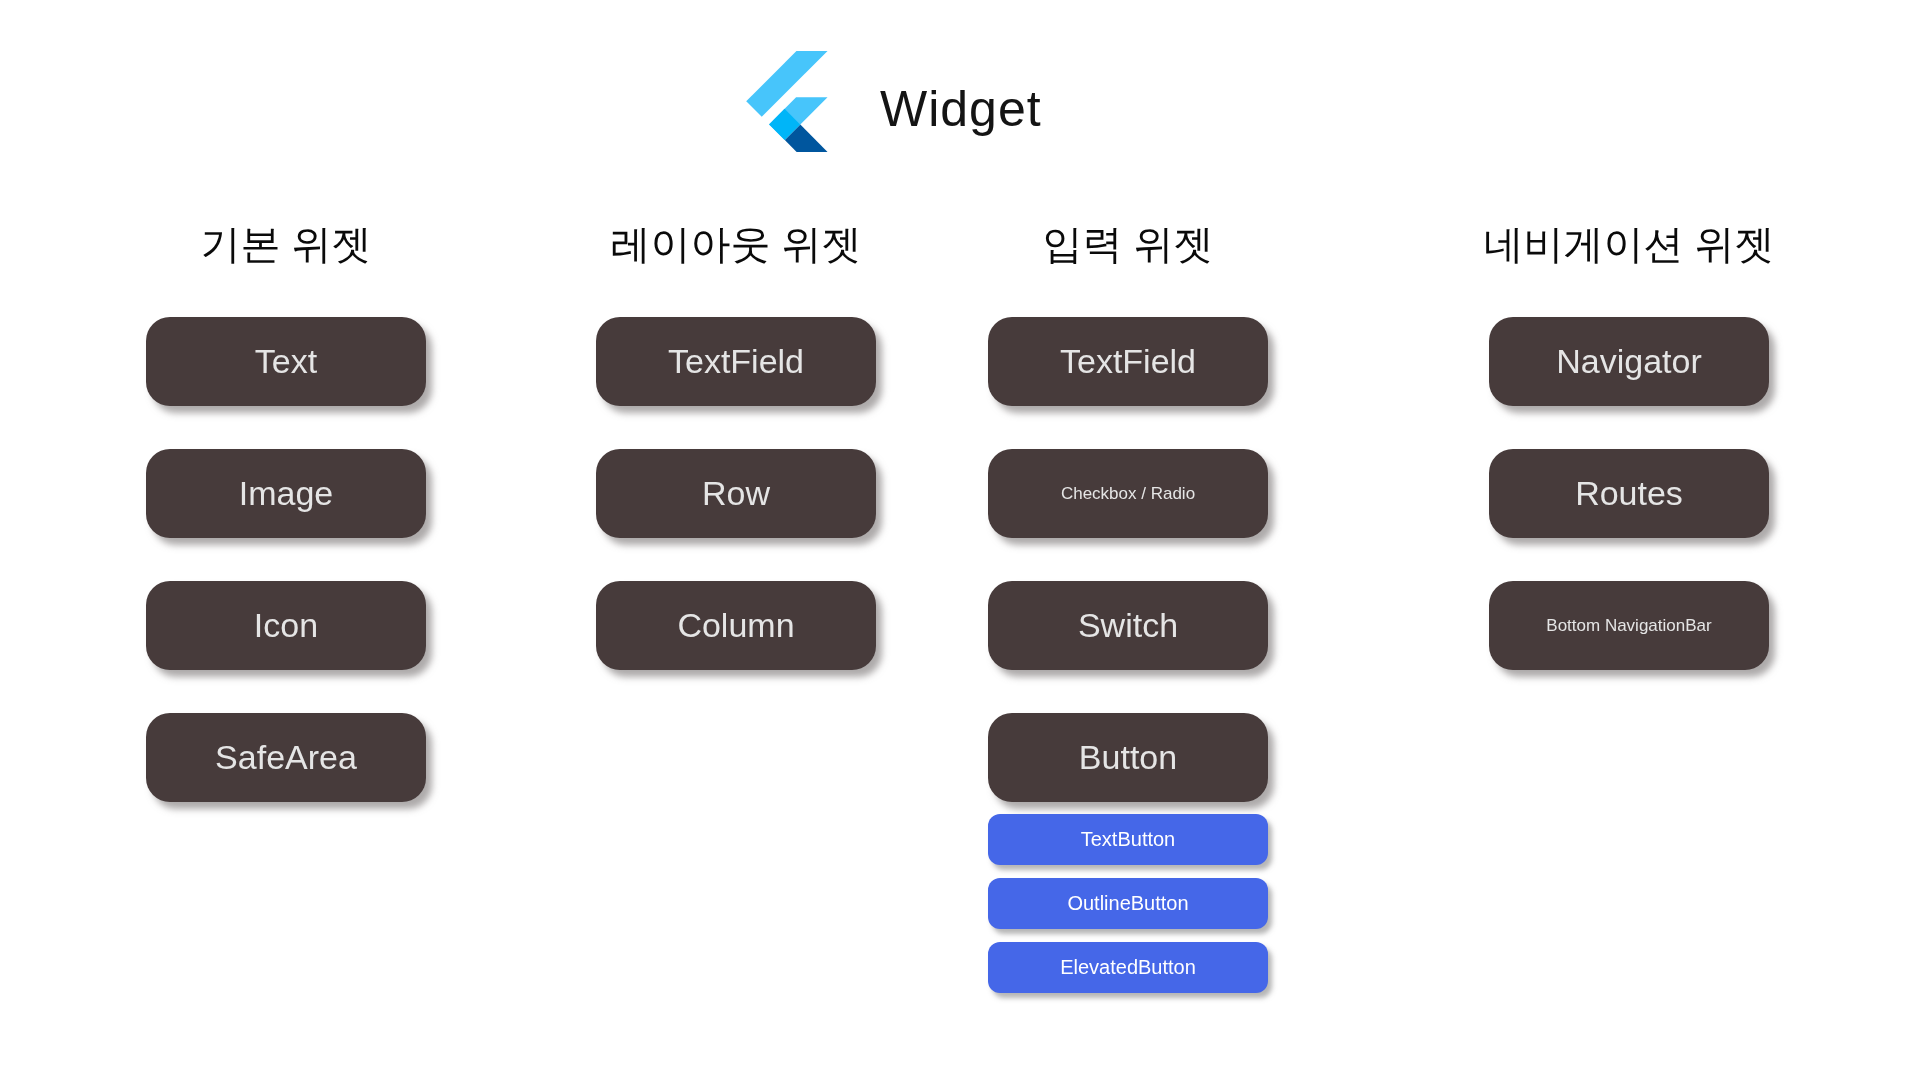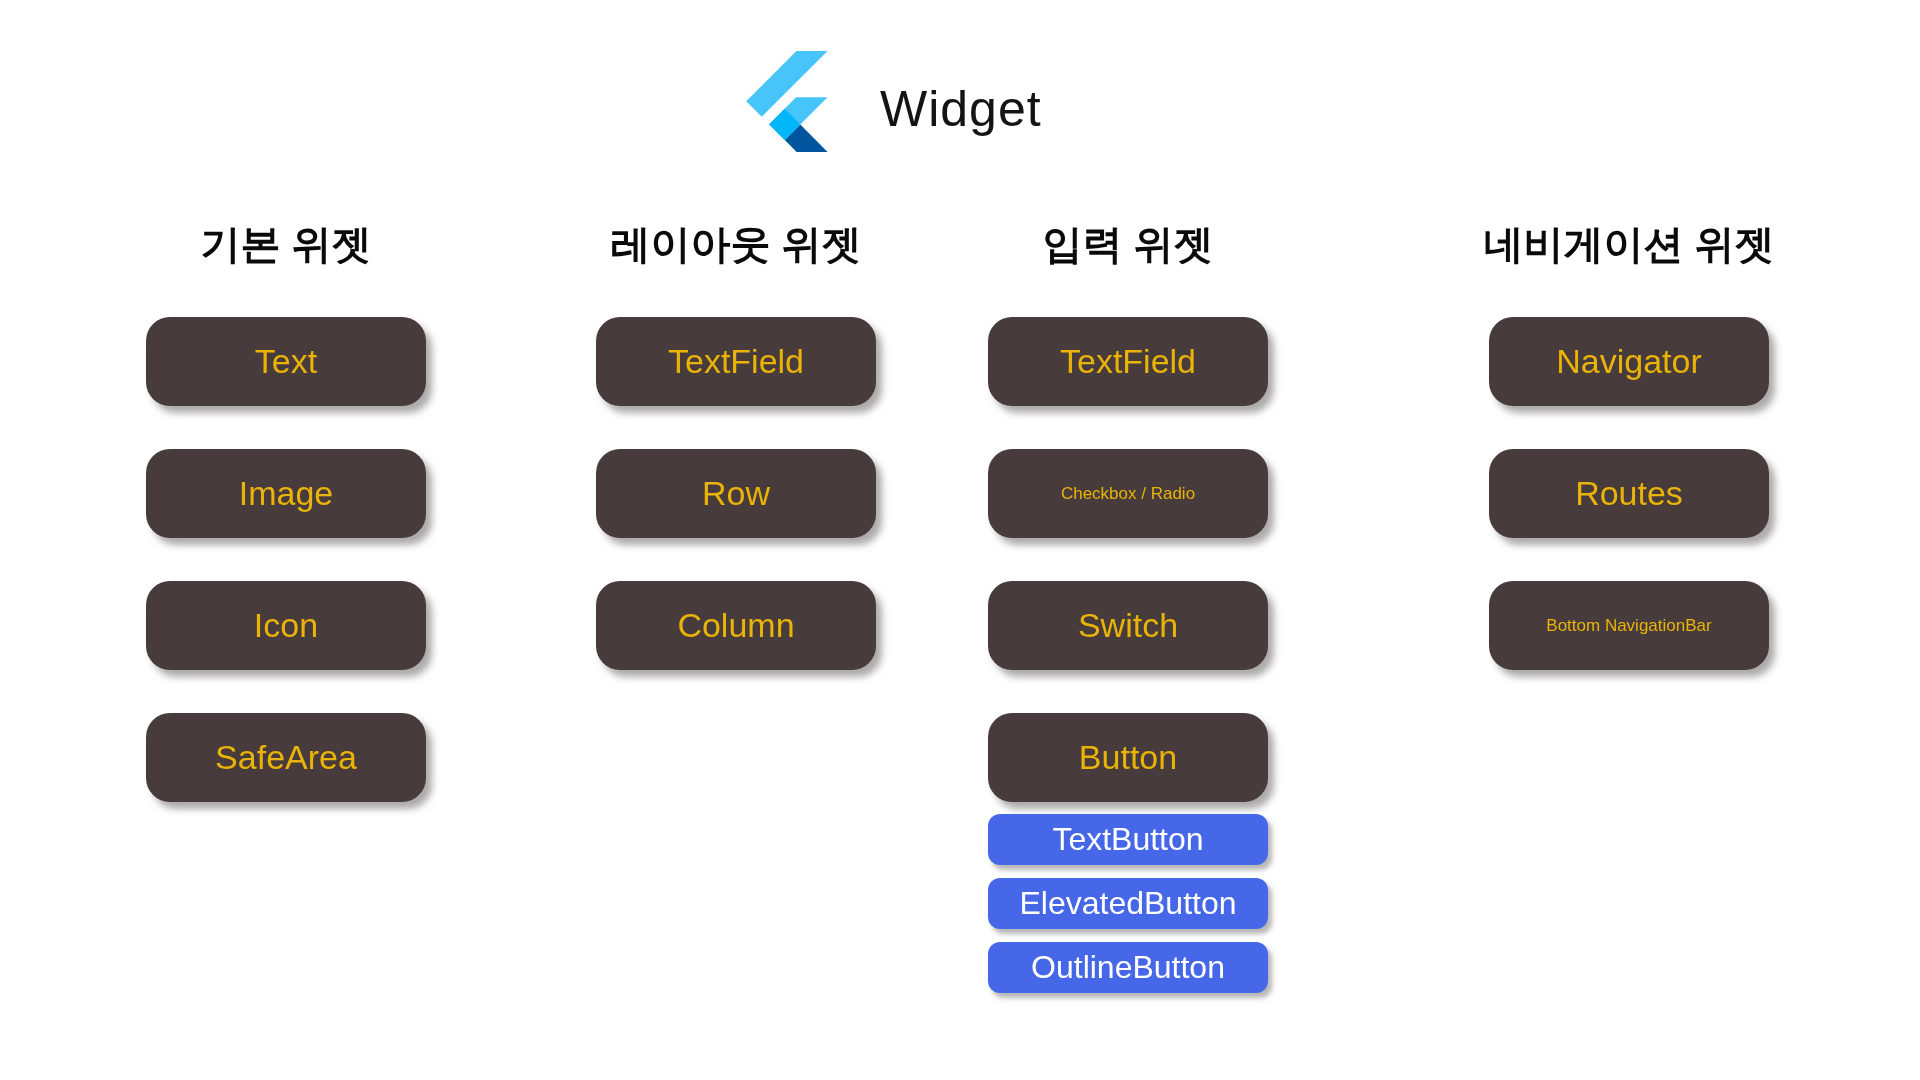--- a/index.html
+++ b/index.html
@@ -51,35 +51,35 @@
   #col-basic  { left: 146px; }
   #col-layout { left: 596px; }
   #col-input  { left: 988px; align-items: center; }
   #col-nav    { left: 1489px; }
 
   .col-title {
     height: 52px;
     line-height: 52px;
     margin-bottom: 47px;
     font-size: 40px;
-    font-weight: 700;
+    font-weight: 400;
     color: #0a0a0a;
     white-space: nowrap;
     text-align: center;
   }
 
   .wbtn {
     box-sizing: border-box;
     width: 280px;
     height: 89px;
     margin-bottom: 43px;
     padding: 0 18px;
     background: #473B3B;
     border-radius: 24px;
-    color: #eab308;
+    color: #e5e5e5;
     font-size: 34px;
     display: flex;
     align-items: center;
     justify-content: center;
     text-align: center;
     box-shadow: 6px 7px 7px rgba(105, 100, 100, 0.55);
   }
   .wbtn.small {
     font-size: 17px;
     line-height: 1.16;
@@ -87,21 +87,21 @@
   .wbtn.mb-sm { margin-bottom: 12px; }
 
   .bbtn {
     box-sizing: border-box;
     width: 280px;
     height: 51px;
     margin-bottom: 13px;
     background: #4567E8;
     border-radius: 12px;
     color: #ffffff;
-    font-size: 32px;
+    font-size: 20px;
     display: flex;
     align-items: center;
     justify-content: center;
     box-shadow: 4px 5px 5px rgba(110, 110, 110, 0.5);
   }
 </style>
 </head>
 <body>
 
 <div class="stage">
@@ -133,22 +133,22 @@
     <div class="wbtn">Column</div>
   </div>
 
   <div class="col" id="col-input">
     <div class="col-title">입력 위젯</div>
     <div class="wbtn">TextField</div>
     <div class="wbtn small">Checkbox / Radio</div>
     <div class="wbtn">Switch</div>
     <div class="wbtn mb-sm">Button</div>
     <div class="bbtn">TextButton</div>
+    <div class="bbtn">OutlineButton</div>
     <div class="bbtn">ElevatedButton</div>
-    <div class="bbtn">OutlineButton</div>
   </div>
 
   <div class="col" id="col-nav">
     <div class="col-title">네비게이션 위젯</div>
     <div class="wbtn">Navigator</div>
     <div class="wbtn">Routes</div>
     <div class="wbtn small">Bottom NavigationBar</div>
   </div>
 
 </div>

